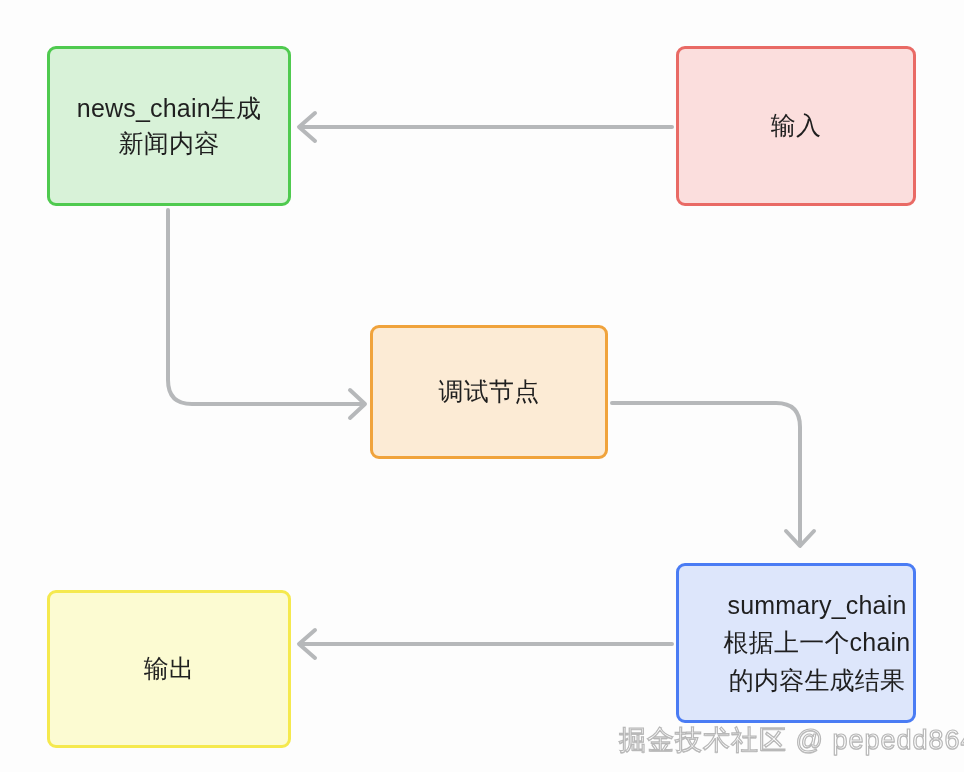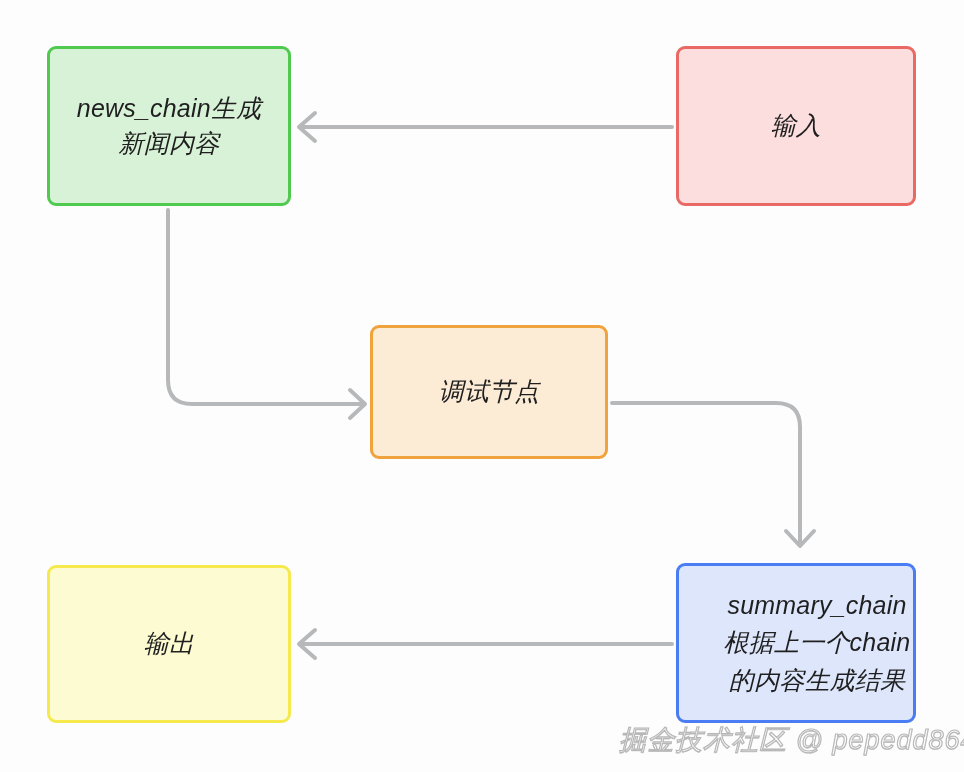--- a/index.html
+++ b/index.html
@@ -11,21 +11,20 @@
     height: 772px;
     background: #fdfdfd;
     font-family: "Liberation Sans", "DejaVu Sans", sans-serif;
     overflow: hidden;
   }
   #canvas {
     position: relative;
     width: 964px;
     height: 772px;
     background: #fdfdfd;
-    font-style: italic;
   }
   #edge-layer {
     position: absolute;
     left: 0;
     top: 0;
     width: 964px;
     height: 772px;
     pointer-events: none;
   }
   .node {
@@ -128,19 +127,19 @@
   <div class="node" id="node-debug" style="background:#fcebd5; border-color:#f0a33c;">
     <span class="node-label">调试节点</span>
   </div>
 
   <div class="node" id="node-summary-chain" style="background:#dde6fb; border-color:#4a7cf4;">
     <span class="node-label">summary_chain
 根据上一个chain
 的内容生成结果</span>
   </div>
 
-  <div class="node" id="node-output" style="background:#fcfbd2; border-color:#f5e94e;">
+  <div class="node" id="node-output" style="background:#fcfbd2; border-color:#f5e94e;margin-top:25px;">
     <span class="node-label">输出</span>
   </div>
 
   <div class="watermark">掘金技术社区 @ pepedd864</div>
 
 </div>
 
 </body></html>

